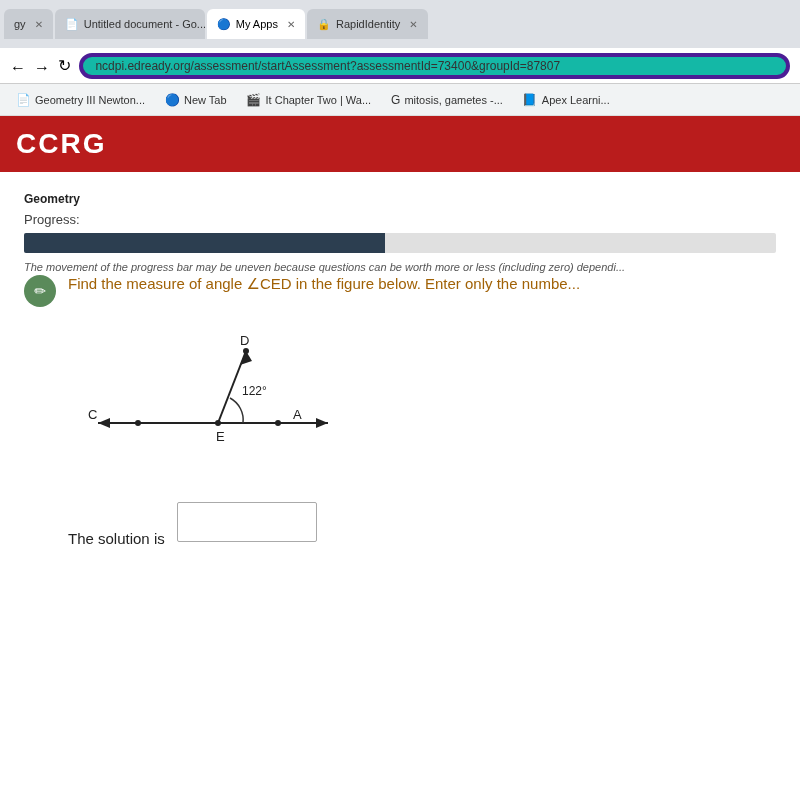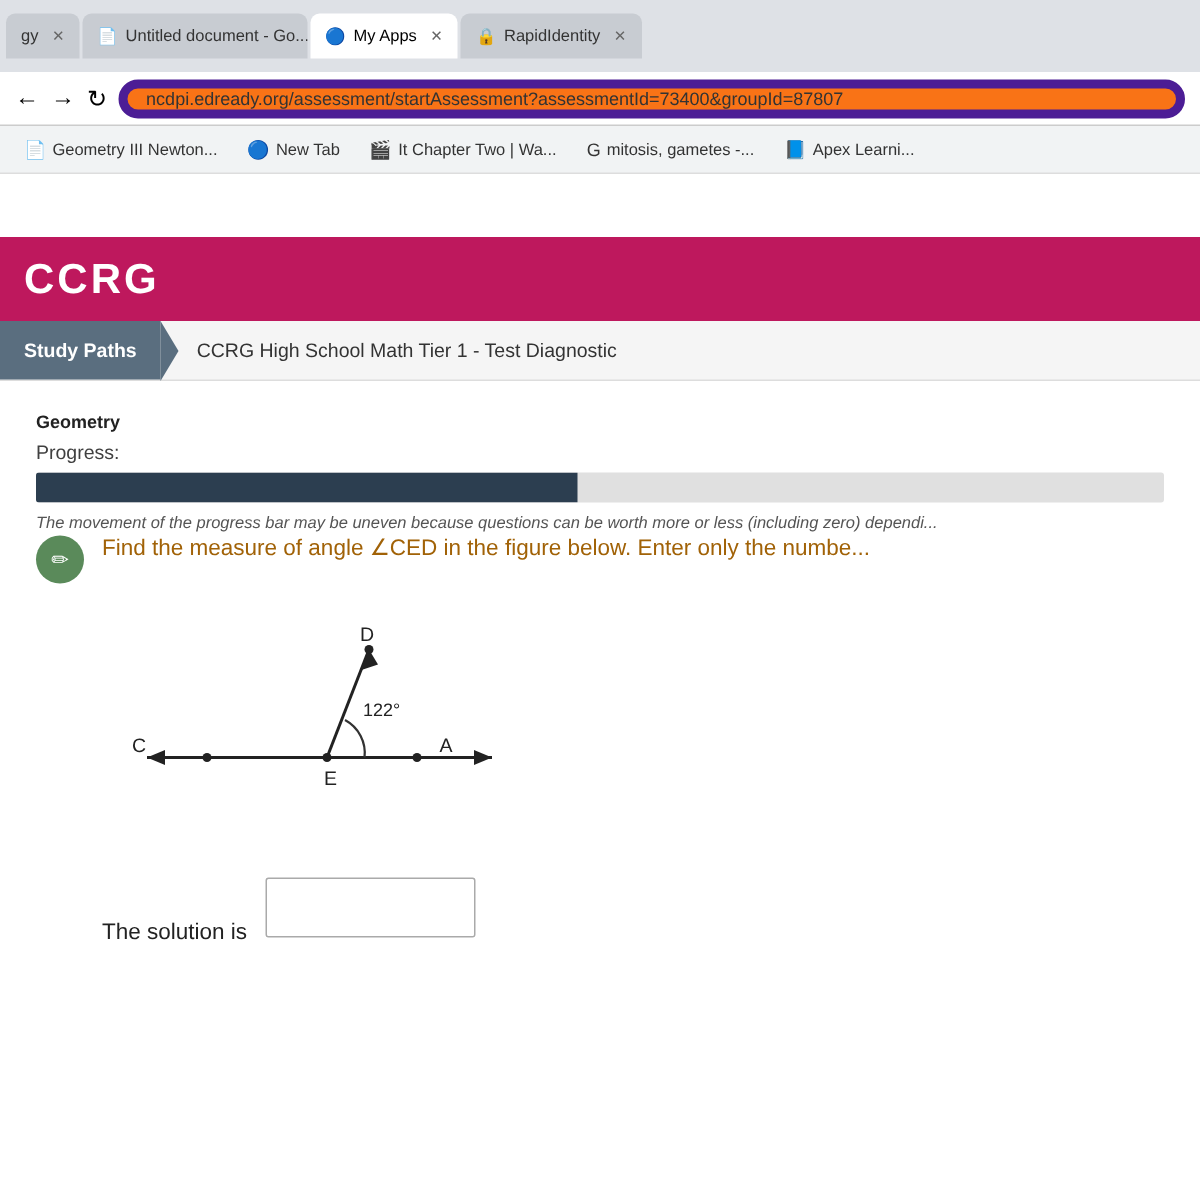--- a/index.html
+++ b/index.html
@@ -48,22 +48,22 @@
       display: flex;
       align-items: center;
       background: #fff;
       height: 36px;
       padding: 0 10px;
       border-bottom: 1px solid #ccc;
       gap: 8px;
     }
     .address-input {
       flex: 1;
-      background: #f97316;
-      border: 6px solid #4c1d95;
+      background: #14b8a6;
+      border: 4px solid #4c1d95;
       border-radius: 20px;
       padding: 4px 12px;
       font-size: 12px;
       color: #333;
       height: 26px;
     }
 
     
     .bookmarks-bar {
       display: flex;
@@ -93,25 +93,24 @@
     
     .page-content {
       background: #fff;
       width: 100%;
       height: calc(800px - 104px);
       overflow: hidden;
     }
 
     
     .ccrg-header {
-      background: #be185d;
+      background: #b91c1c;
       padding: 12px 16px;
       display: flex;
       align-items: center;
-      margin-top: 42px;
     }
     .ccrg-logo {
       color: #fff;
       font-size: 28px;
       font-weight: bold;
       letter-spacing: 2px;
     }
 
     
     .nav-breadcrumb {
@@ -295,26 +294,20 @@
     </div>
   </div>
 </div>
 
 <div class="page-content">
 
   <div class="ccrg-header">
     <span class="ccrg-logo">CCRG</span>
   </div>
 
-  <div class="nav-breadcrumb">
-    <div class="breadcrumb-study-paths">
-      <span>Study Paths</span>
-    </div>
-    <div class="breadcrumb-title">CCRG High School Math Tier 1 - Test Diagnostic</div>
-  </div>
 
   <div class="main-content">
 
     <div class="section-title">Geometry</div>
     <div class="progress-label">Progress:</div>
 
     <div class="progress-bar-container">
       <div class="progress-bar-fill"></div>
     </div>
 

